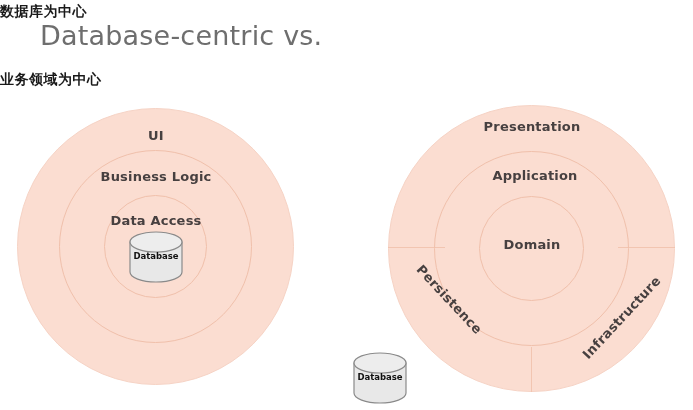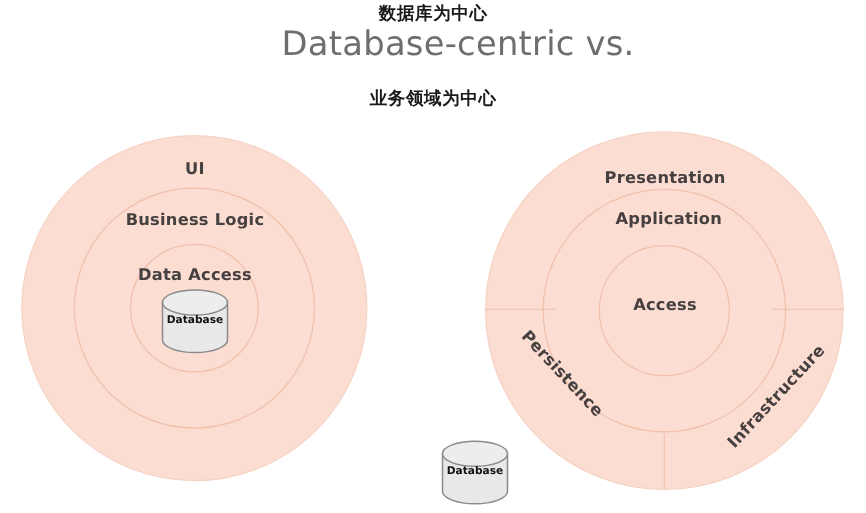--- a/index.html
+++ b/index.html
@@ -21,21 +21,21 @@
     width: 693px;
     height: 410px;
   }
 
   
   .title-zone {
     position: absolute;
     left: 0;
     top: 0;
     width: 693px;
-    text-align: center;
+    text-align: left;
     pointer-events: none;
   }
   .cn-label {
     font-family: "DejaVu Sans", sans-serif;
     font-size: 14px;
     font-weight: 700;
     color: #1a1a1a;
     line-height: 18px;
     letter-spacing: 0.5px;
   }
@@ -152,23 +152,23 @@
     <div class="ring ring-outer" style="left:388px; top:105px; width:287px; height:287px;"></div>
 
     <div class="divider" style="left:388px; top:247px; width:57px; height:1.4px;"></div>
     <div class="divider" style="left:618px; top:247px; width:57px; height:1.4px;"></div>
     <div class="divider" style="left:531px; top:347px; width:1.4px; height:45px;"></div>
 
     <div class="ring ring-mid" style="left:434px; top:151px; width:195px; height:195px;"></div>
 
     <div class="ring ring-inner" style="left:479px; top:196px; width:105px; height:105px;"></div>
 
-    <div class="ring-label" style="left:432px; top:119px;margin-top:16px;">Presentation</div>
+    <div class="ring-label" style="left:432px; top:119px;">Presentation</div>
     <div class="ring-label" style="left:435px; top:168px;">Application</div>
-    <div class="ring-label" style="left:432px; top:237px;">Access</div>
+    <div class="ring-label" style="left:432px; top:237px;">Domain</div>
 
     <div class="arc-label" style="left:405px; top:292px; transform: rotate(47deg);">Persistence</div>
     <div class="arc-label" style="left:568px; top:310px; transform: rotate(-47deg);">Infrastructure</div>
   </div>
 
   <div class="db" style="left:352px; top:352px; width:56px; height:52px;">
     <svg width="56" height="52" viewBox="0 0 56 52">
       <path d="M2,11 L2,41 A26,10 0 0 0 54,41 L54,11 Z" fill="#e8e8e8" stroke="#8a8a8a" stroke-width="1.2"></path>
       <ellipse cx="28" cy="11" rx="26" ry="10" fill="#ededed" stroke="#8a8a8a" stroke-width="1.2"></ellipse>
     </svg>

